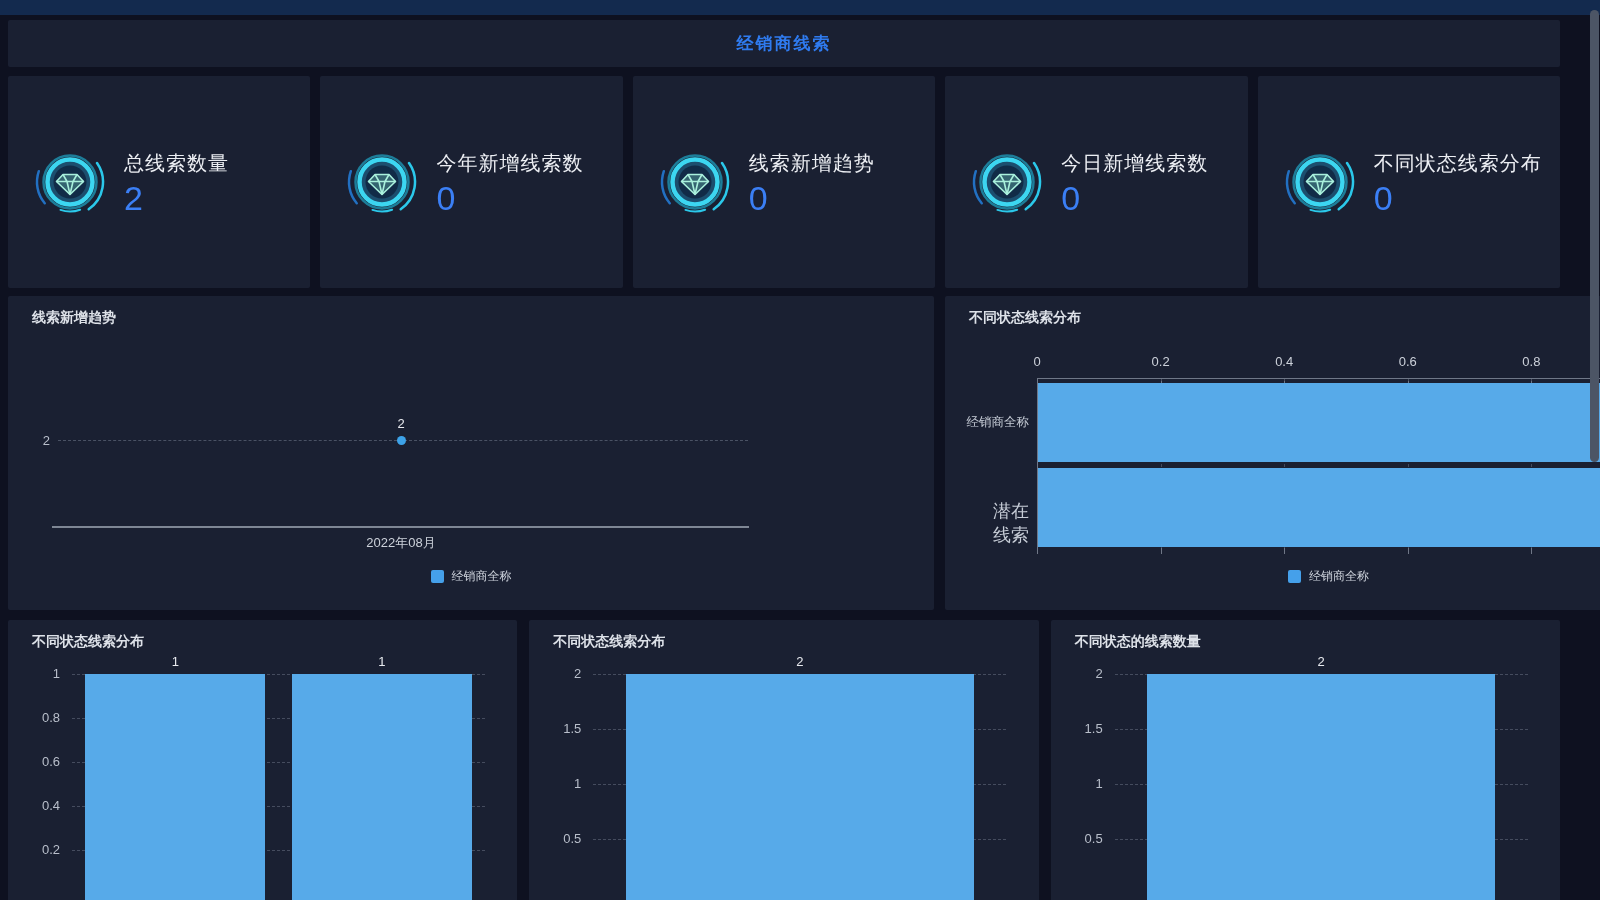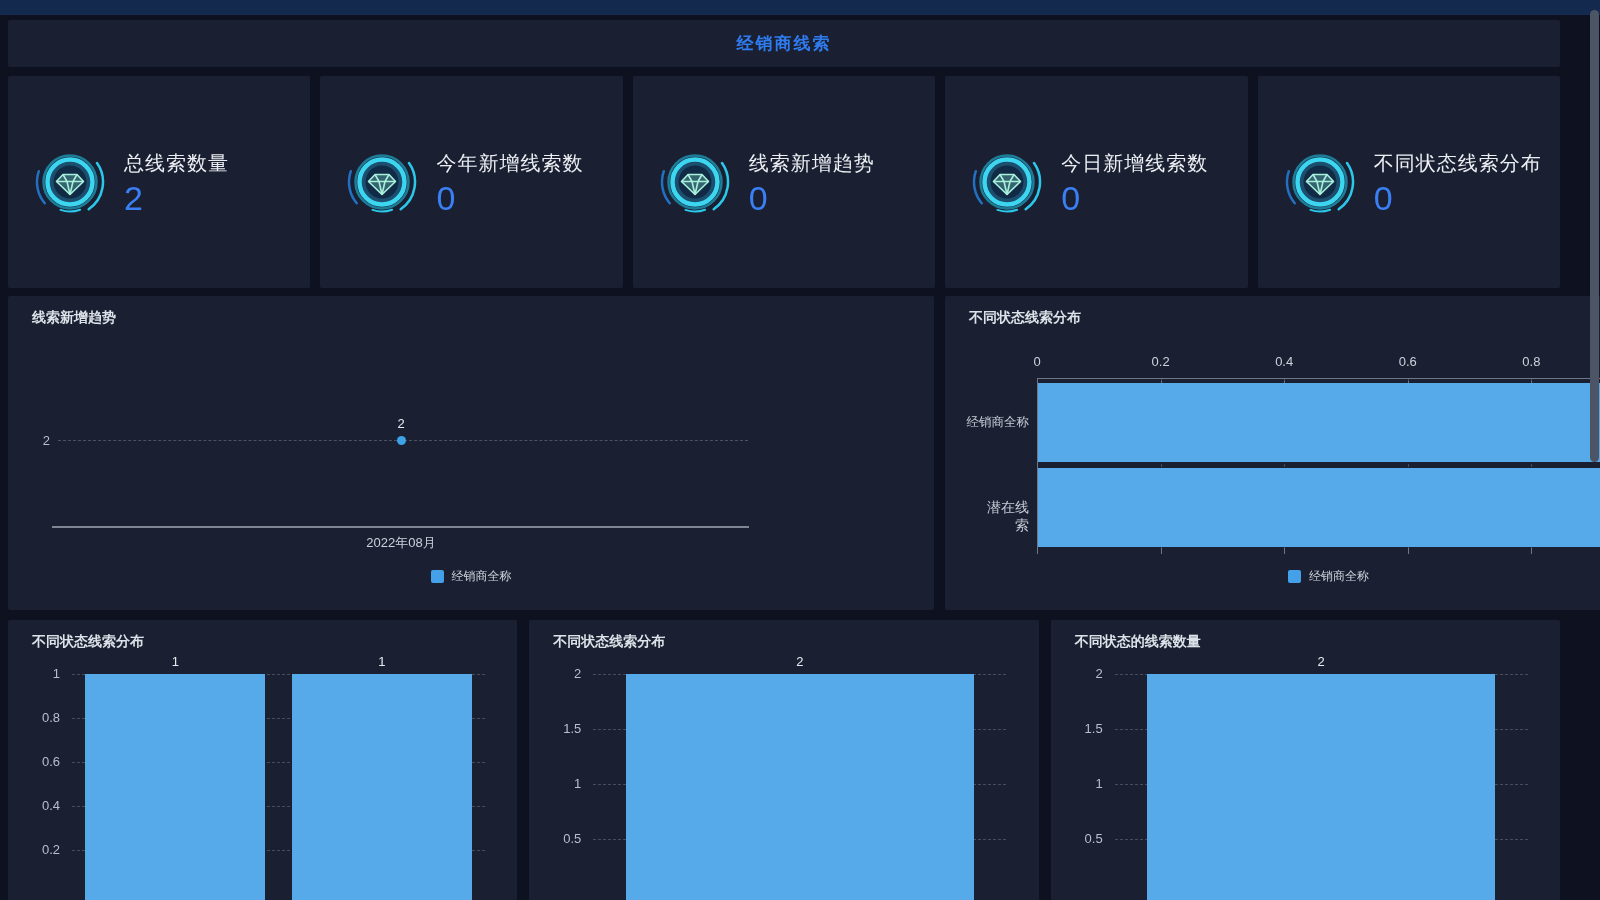--- a/index.html
+++ b/index.html
@@ -188,21 +188,21 @@
           <div style="left: 586.4px; top: 82px; width: 0px; height: 170px; border-left: 1px dashed rgb(69, 76, 94);"></div>
           <div style="left: 680px; top: 58px; width: 60px; text-align: center; color: rgb(204, 209, 218); font-size: 13px;">1</div>
           <div style="left: 710px; top: 82px; width: 1px; height: 6px; background: rgb(111, 119, 135);"></div>
           <div style="left: 710px; top: 252px; width: 1px; height: 6px; background: rgb(111, 119, 135);"></div>
           <div style="left: 710px; top: 82px; width: 0px; height: 170px; border-left: 1px dashed rgb(69, 76, 94);"></div>
           <div style="left: 92px; top: 82px; width: 619px; height: 1px; background: rgb(111, 119, 135);"></div>
           <div style="left: 92px; top: 82px; width: 1px; height: 176px; background: rgb(111, 119, 135);"></div>
           <div style="left: 93px; top: 87px; width: 617px; height: 79px; background: rgb(87, 170, 233);"></div>
           <div style="left: 0px; top: 118px; width: 84px; text-align: right; color: rgb(198, 204, 214); font-size: 12.5px;">经销商全称</div>
           <div style="left: 93px; top: 172px; width: 617px; height: 79px; background: rgb(87, 170, 233);"></div>
-          <div style="left: 0px; top: 203px; width: 84px; text-align: right; color: rgb(198, 204, 214); font-size: 14px; padding-left: 38px;">潜在线索</div>
+          <div style="left: 0px; top: 203px; width: 84px; text-align: right; color: rgb(198, 204, 214); font-size: 18px; padding-left: 38px;">潜在线索</div>
         </div>
       <div class="chart-legend">
         <span class="legend-swatch"></span>
         <span class="legend-label">经销商全称</span>
       </div>
     </div>
   </div>
 
   <div class="row3">
     <div class="card chart-card vbar">

